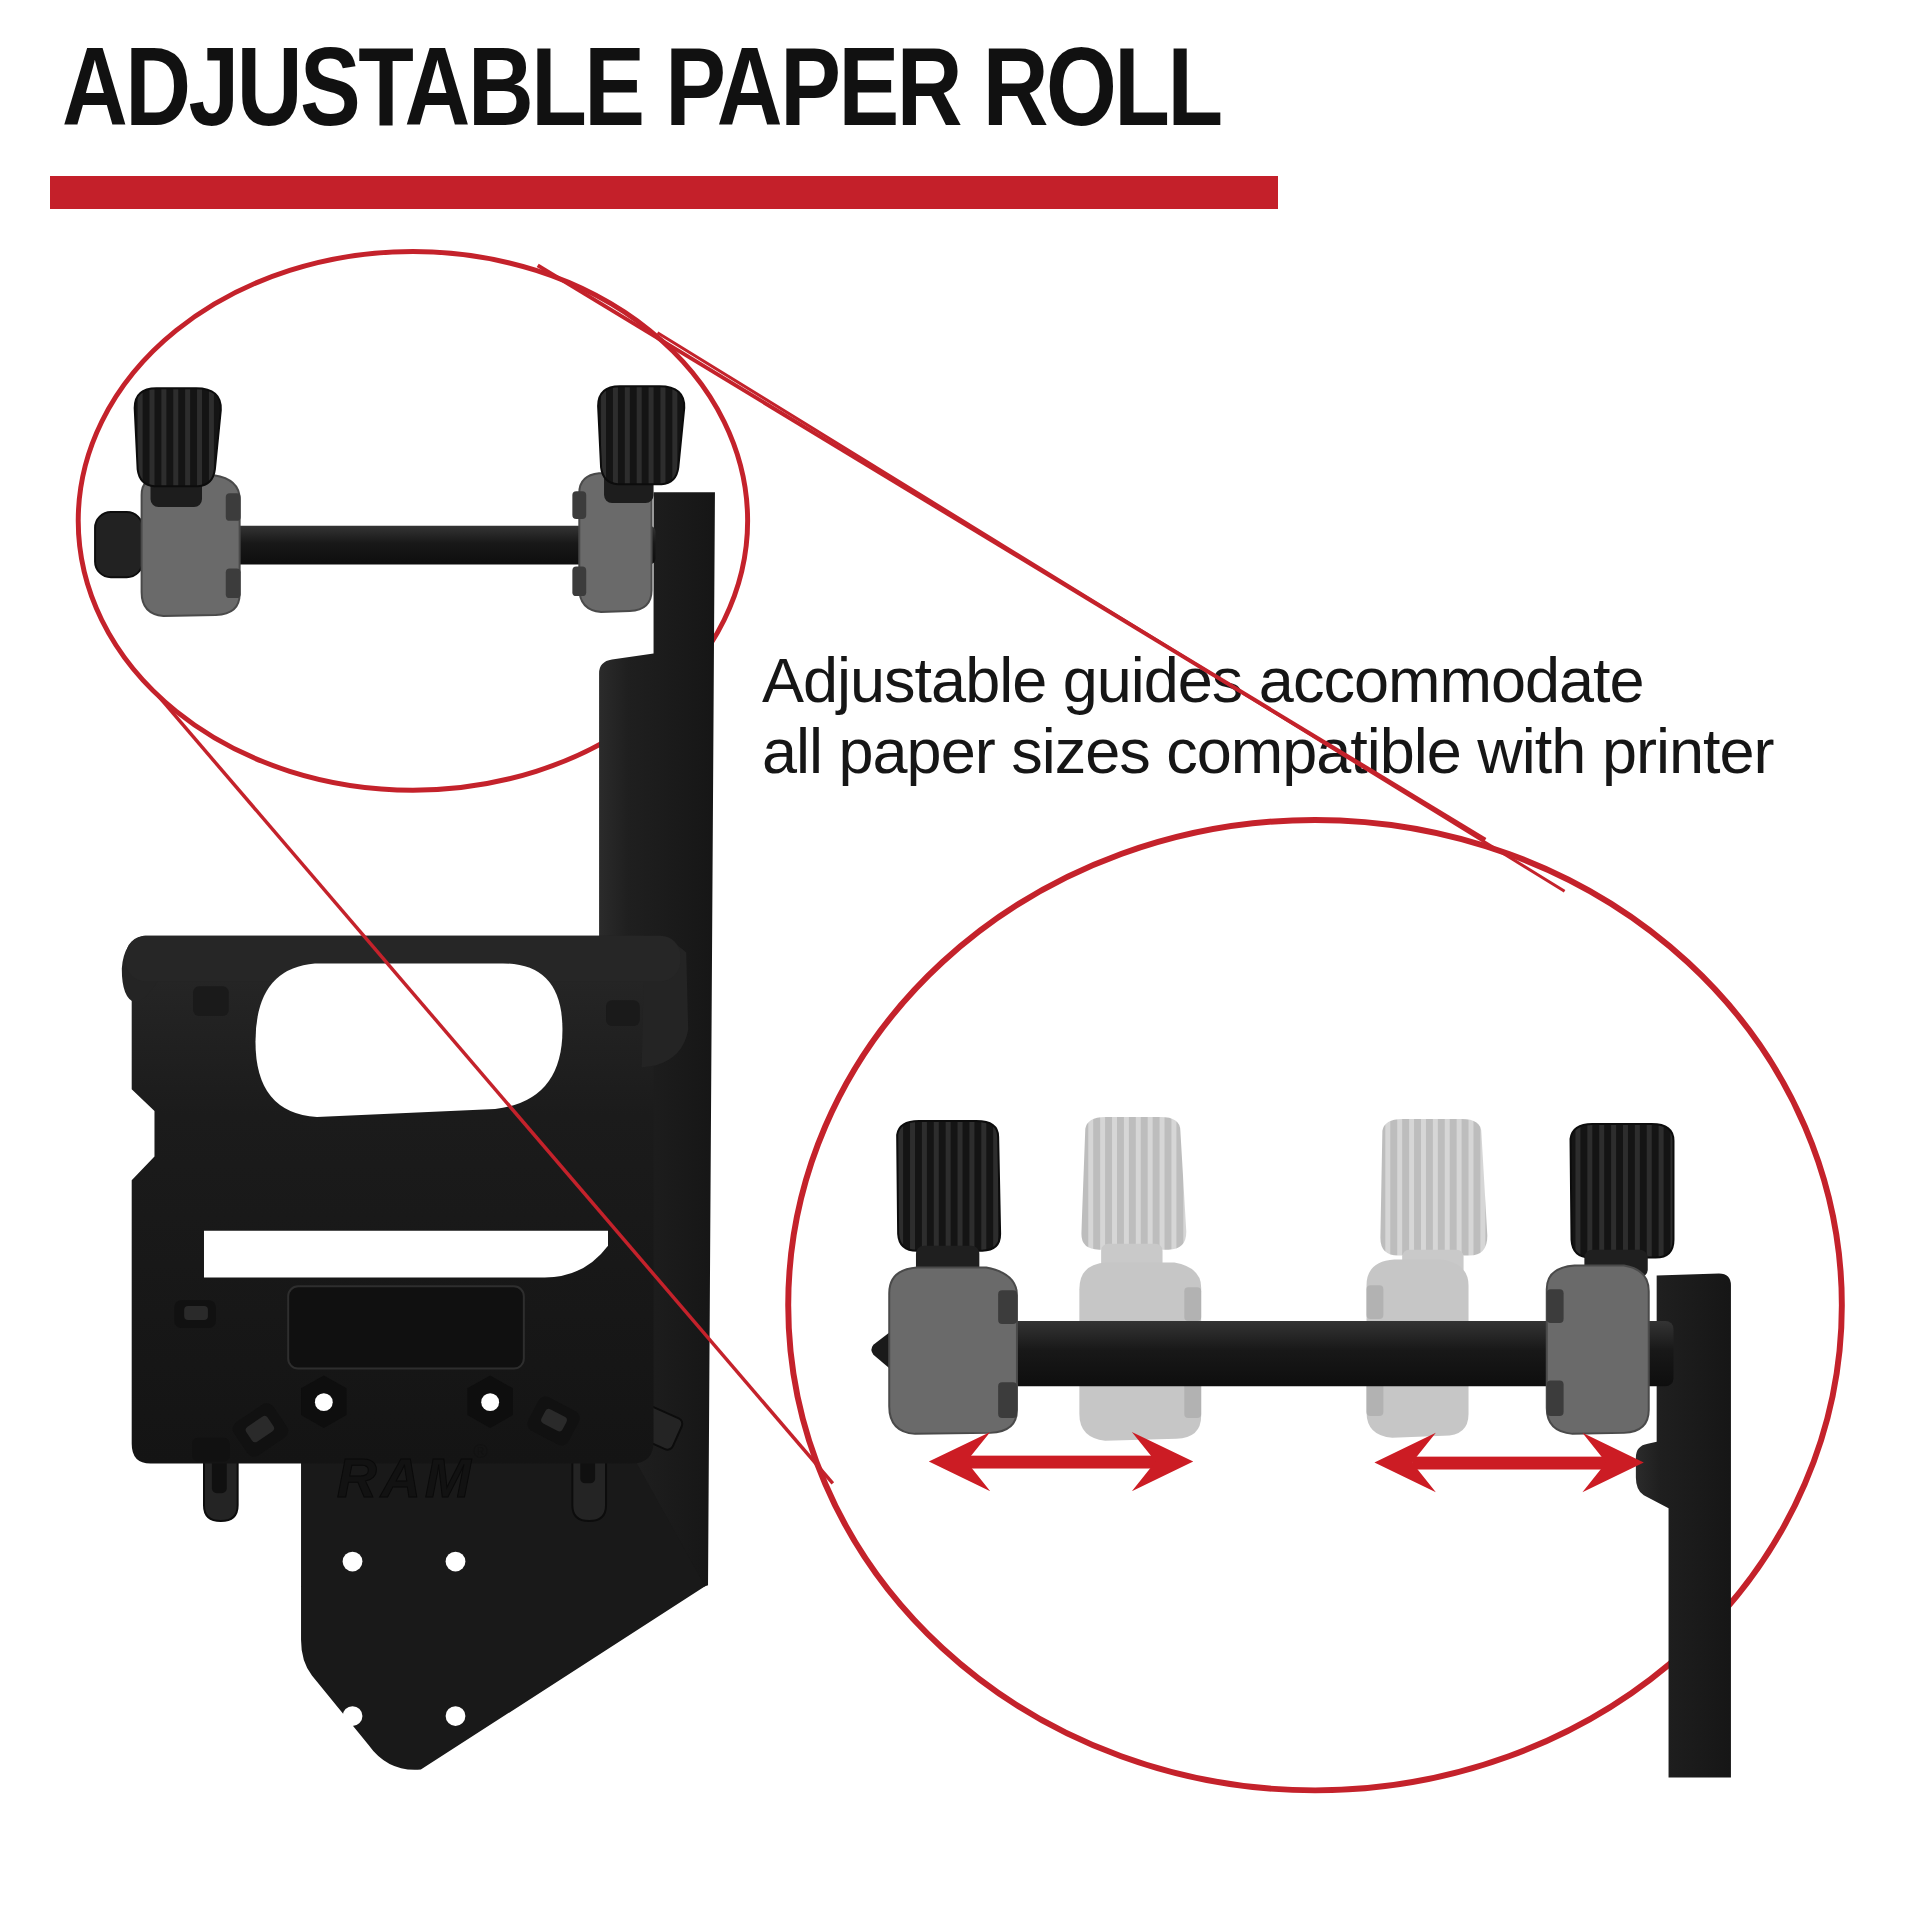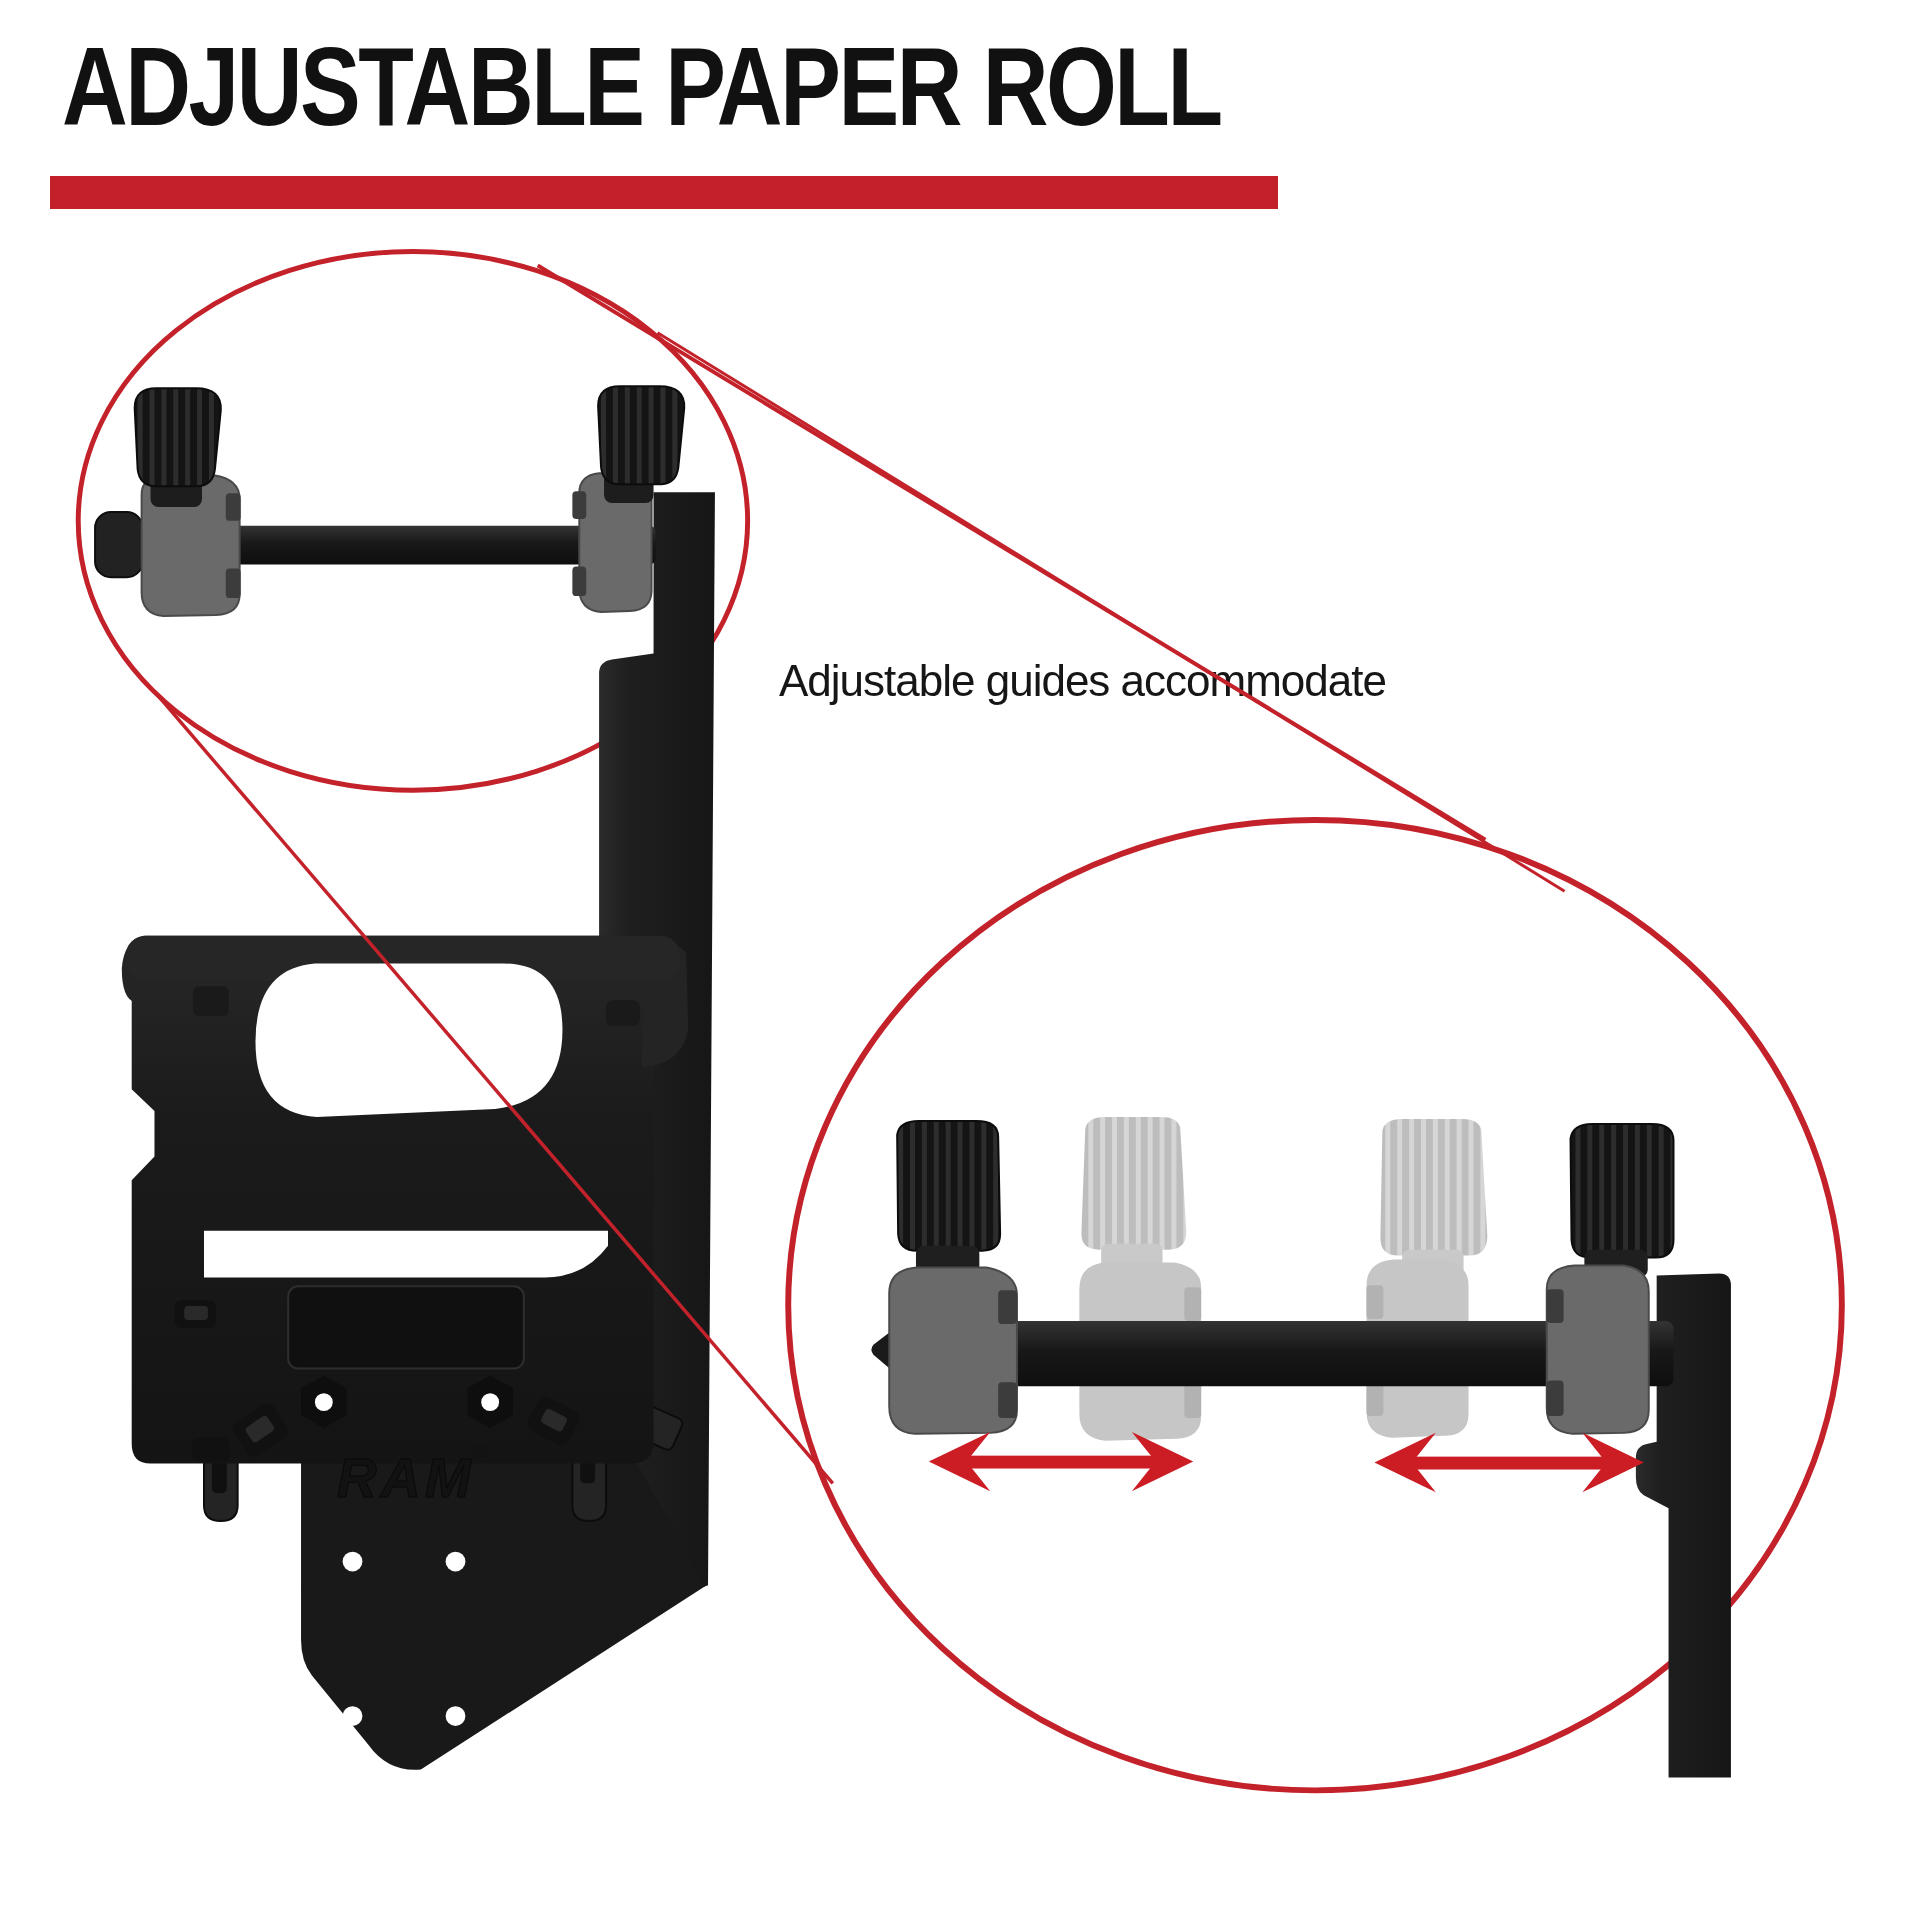--- a/index.html
+++ b/index.html
@@ -2,34 +2,35 @@
 <html><head>
 <meta charset="utf-8">
 <style>
   html,body{margin:0;padding:0;background:#ffffff;}
   .canvas{position:relative;width:1927px;height:1927px;background:#ffffff;overflow:hidden;
           font-family:"Liberation Sans", sans-serif;border-radius:8px;}
   .page-title{position:absolute;left:62px;top:28px;font-size:111px;line-height:119px;
               font-weight:bold;color:#111;letter-spacing:-3px;white-space:nowrap;
               transform:scaleX(0.82);transform-origin:left top;}
   .title-underline{position:absolute;left:50px;top:176px;width:1228px;height:33px;background:#c4202a;}
-  .description{position:absolute;left:762px;top:645px;font-size:44px;line-height:71px;
-               color:#161616;letter-spacing:-1px;white-space:nowrap;margin-left:17px;}
+  .description{position:absolute;left:762px;top:645px;font-size:63px;line-height:71px;
+               color:#161616;letter-spacing:-1px;white-space:nowrap;}
   svg.art{position:absolute;left:0;top:0;}
 </style>
 </head>
 <body>
 
 <div class="canvas">
 
   <div class="page-title">ADJUSTABLE PAPER ROLL</div>
   <div class="title-underline"></div>
 
   <div class="description">
     <div>Adjustable guides accommodate</div>
+    <div>all paper sizes compatible with printer</div>
   </div>
 
   <svg class="art" width="1927" height="1927" viewBox="0 0 1946 1946">
     <defs>
       <linearGradient id="rodG" x1="0" y1="0" x2="0" y2="1">
         <stop offset="0" stop-color="#343434"></stop>
           <stop offset="0.45" stop-color="#181818"></stop>
           <stop offset="1" stop-color="#0e0e0e"></stop>
       </linearGradient>
       <linearGradient id="plateG" x1="0" y1="0" x2="1" y2="0">

